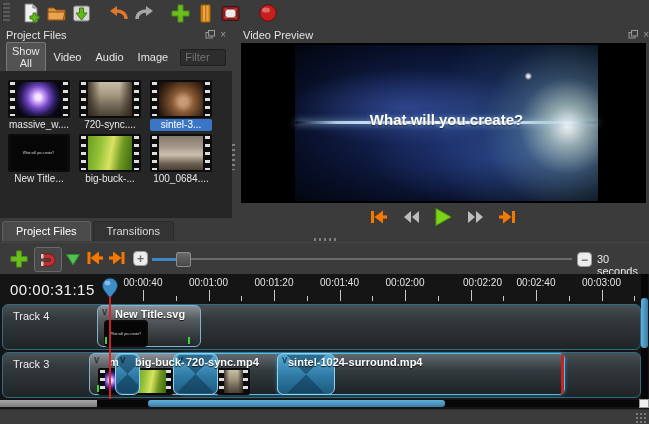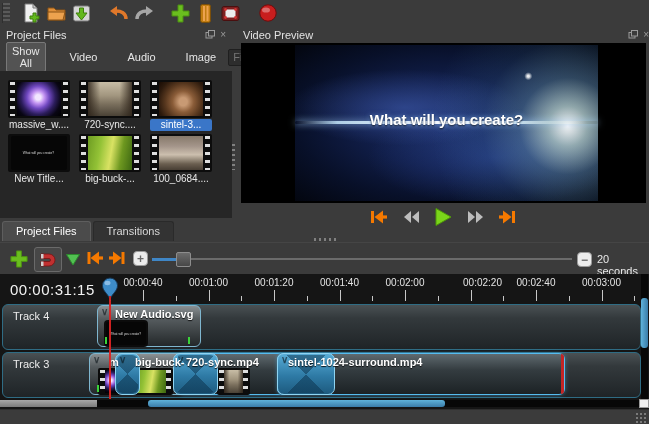--- a/index.html
+++ b/index.html
@@ -190,21 +190,21 @@
     <span class="dock">
       <svg width="10" height="9">
           <rect x="1" y="2.5" width="6" height="5.5" fill="none" stroke="#9a9a9a"></rect>
           <rect x="3.5" y="0.5" width="6" height="5.5" fill="#3b3b3b" stroke="#9a9a9a"></rect>
         </svg>
       <span class="x">×</span>
     </span>
   </div>
 
   <div class="filter-row">
-    <span id="filter-buttons" style="display:flex;gap:18px;">
+    <span id="filter-buttons" style="display:flex;gap:2px;">
         <button class="fbtn active">Show All</button>
         <button class="fbtn">Video</button>
         <button class="fbtn">Audio</button>
         <button class="fbtn">Image</button>
       </span>
     <input class="finput" placeholder="Filter" style="">
     <svg width="15" height="16" viewBox="0 0 15 16" style="cursor:pointer;">
         <path d="M10 1l4 4-4.5 4.5-4-4z" fill="#8f8f8f"></path>
         <path d="M6.5 6.5l4 4-2.5 3c-1.8 1.2-5 1.3-6.5.3 1-1 1.5-4.3 5-7.3z" fill="#cfcfcf" stroke="#8a8a8a" stroke-width=".6"></path>
       </svg>
@@ -345,21 +345,21 @@
           </g>
         </svg>
       </button>
     <button class="zoombtn" style="left:133px;top:8px;">+</button>
     <div class="zslider" style="top:8px;">
       <div class="trk"></div>
       <div class="fill"></div>
       <div class="hdl"></div>
     </div>
     <button class="zoombtn" style="left:577px;top:9px;">−</button>
-    <span class="zlabel" style="top:10px;">20 seconds</span>
+    <span class="zlabel" style="top:10px;">30 seconds</span>
   </div>
 
   <div class="timeline">
     <div class="time-display">00:00:31:15</div>
     <div class="ruler" id="ruler-content">
         <div class="rlabel" style="left: 47px;">00:00:40</div>
         <div class="rtick major" style="left: 47px;"></div>
         <div class="rtick minor" style="left: 14.25px;"></div>
         <div class="rlabel" style="left: 112.5px;">00:01:00</div>
         <div class="rtick major" style="left: 112.5px;"></div>
@@ -390,21 +390,21 @@
           <div class="clip" style="left: 94px; width: 104px;">
             <div class="chev">∨</div>
             <div class="tthumb plain" style="left: 6px; width: 44px;">
               <div class="scene sc-title">
                 <span>What will you create?</span>
               </div>
             </div>
             <div class="gmark" style="left: 7px;"></div>
             <div class="gmark" style="right: 10px;"></div>
           </div>
-          <div class="clip-label" style="left: 112px;">New Audio.svg</div>
+          <div class="clip-label" style="left: 112px;">New Title.svg</div>
         </div>
         <div class="track-row" style="top: 78px;">
           <div class="track-name">Track 3</div>
           <div class="clip" style="left: 86px; width: 44px;">
             <div class="chev">∨</div>
             <div class="tthumb film" style="left: 8px; width: 26px;">
               <div class="scene sc-massive"></div>
             </div>
             <div class="gmark" style="left: 7px;"></div>
           </div>

